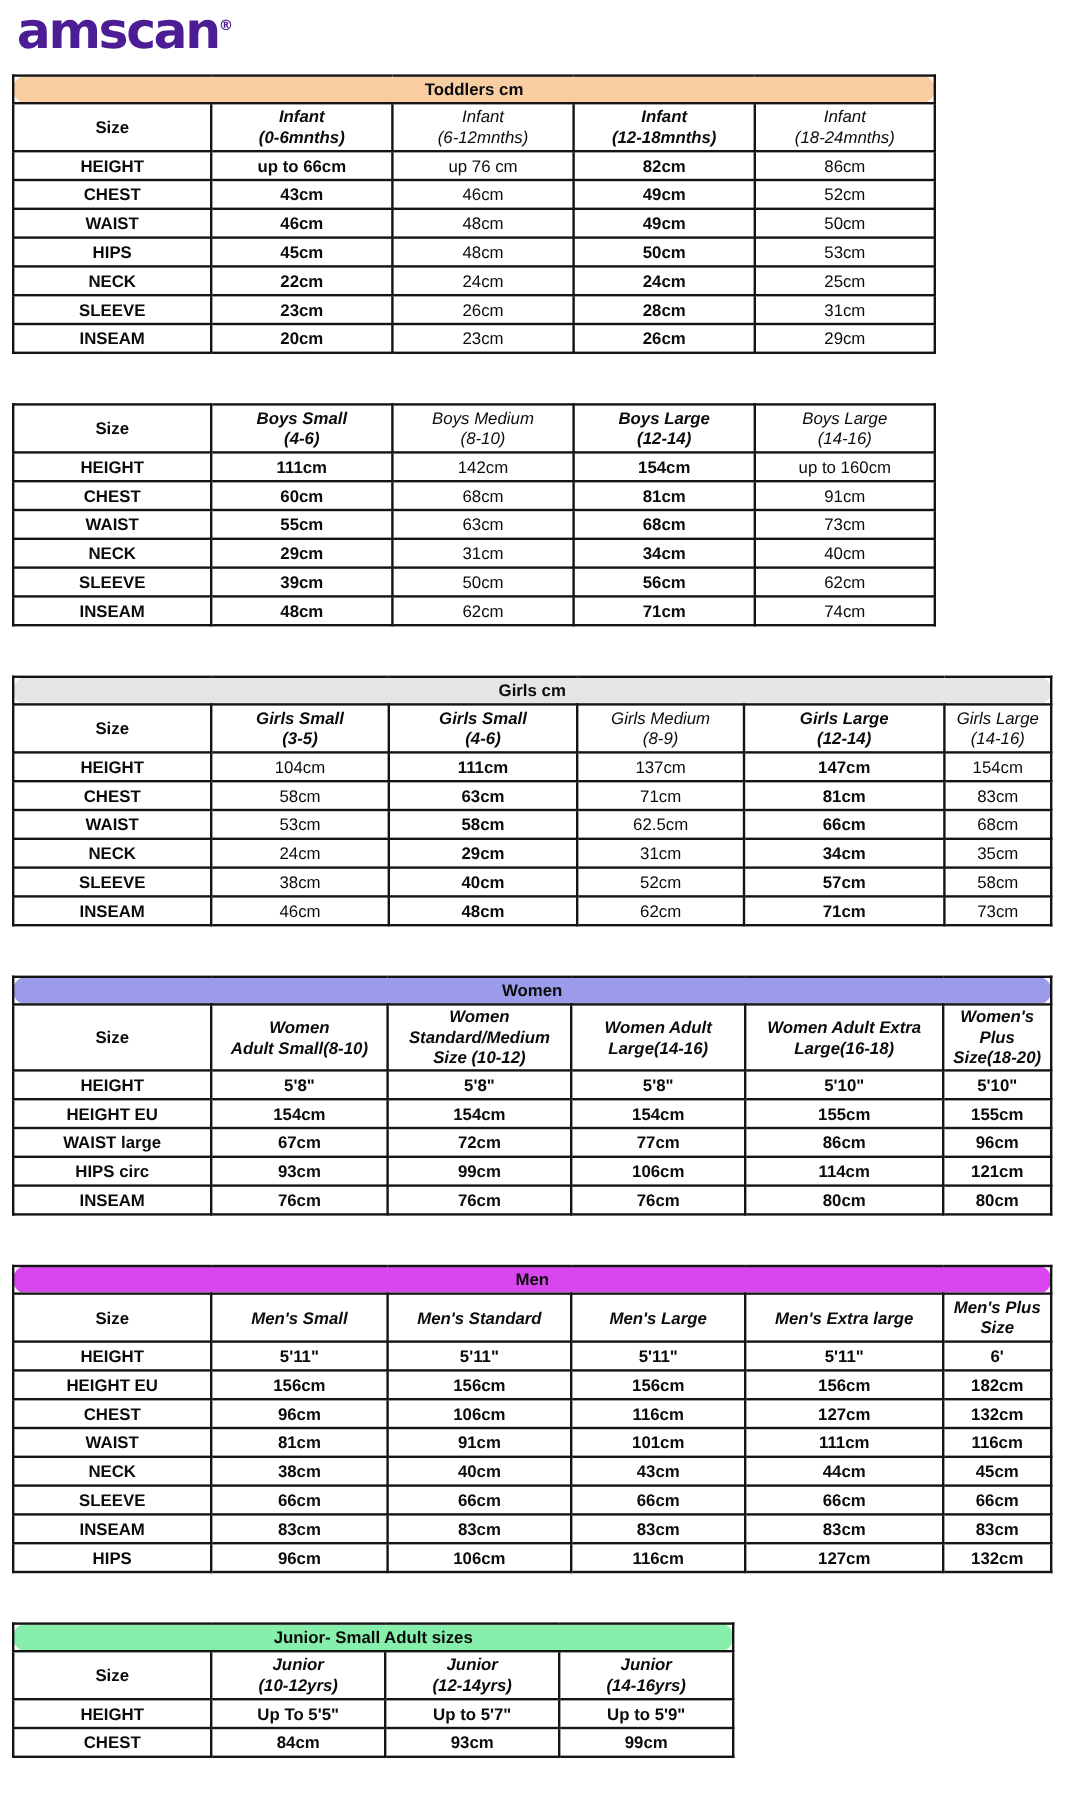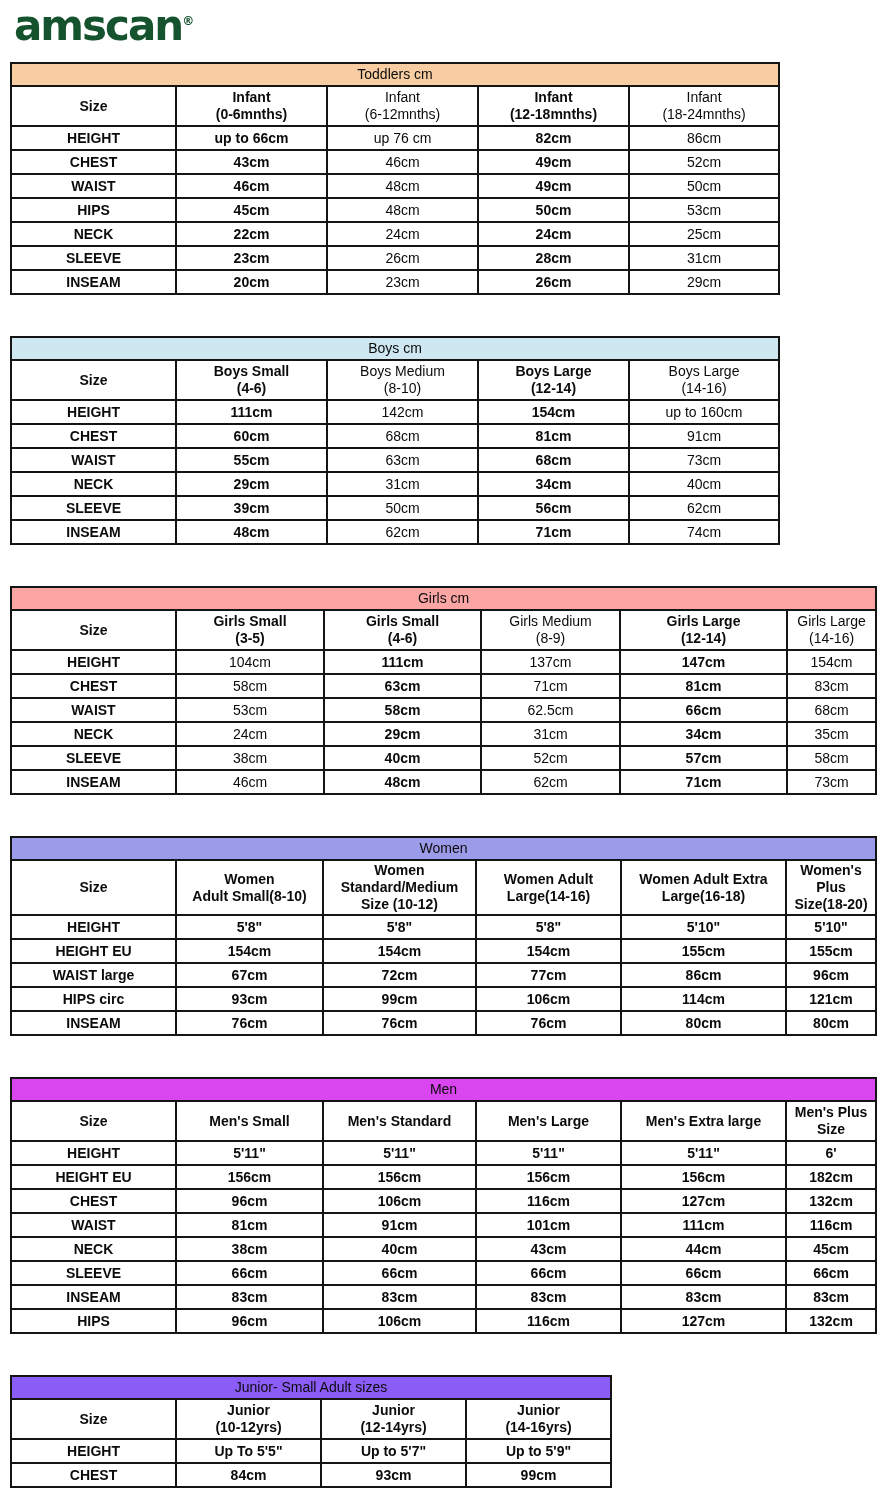--- a/index.html
+++ b/index.html
@@ -23,45 +23,46 @@
   table.chart td{
     border:2px solid #141414;
     font-size:14px;
     padding:1px 3px;
     text-align:center;
     white-space:pre-line;
     line-height:1.22;
     overflow:hidden;
   }
   td.title{
-    font-weight:normal;
+    font-weight:bold;
     font-size:15px;
     height:19px;
     line-height:19px;
+    border-radius:11px;
   }
   td.sizecell{
     font-weight:bold;
     text-align:left;
     font-size:15px;
   }
-  td.colhead{height:36px;font-size:14.5px;}
+  td.colhead{height:36px;font-size:14.5px;font-style:italic;}
   td.colhead.b{font-weight:bold;}
   td.rowlabel{
     font-weight:bold;
     text-align:left;
     height:20px;
     font-size:14.5px;
   }
   td.val{height:20px;}
   td.val.b{font-weight:bold;}
 </style>
 </head>
 <body>
 
-<div class="logo" style="color: #14532d;"><span>amscan</span><sup>®</sup></div>
+<div class="logo" style="color: #4c1d95;"><span>amscan</span><sup>®</sup></div>
 
 <div id="tables-root">
     <table class="chart" style="width: 768px;">
       <colgroup>
         <col style="width: 165px;">
         <col style="width: 151px;">
         <col style="width: 151px;">
         <col style="width: 151px;">
         <col style="width: 150px;">
       </colgroup>
@@ -134,23 +135,20 @@
     <table class="chart" style="width: 768px;">
       <colgroup>
         <col style="width: 165px;">
         <col style="width: 151px;">
         <col style="width: 151px;">
         <col style="width: 151px;">
         <col style="width: 150px;">
       </colgroup>
       <tbody>
         <tr>
-          <td colspan="5" class="title" style="background: rgb(206, 231, 240);">Boys cm</td>
-        </tr>
-        <tr>
           <td class="sizecell">Size</td>
           <td class="colhead b">Boys Small
 (4-6)</td>
           <td class="colhead">Boys Medium
 (8-10)</td>
           <td class="colhead b">Boys Large
 (12-14)</td>
           <td class="colhead">Boys Large
 (14-16)</td>
         </tr>
@@ -202,21 +200,21 @@
       <colgroup>
         <col style="width: 165px;">
         <col style="width: 148px;">
         <col style="width: 157px;">
         <col style="width: 139px;">
         <col style="width: 167px;">
         <col style="width: 89px;">
       </colgroup>
       <tbody>
         <tr>
-          <td colspan="6" class="title" style="background: #fca5a5;">Girls cm</td>
+          <td colspan="6" class="title" style="background: #e5e5e5;">Girls cm</td>
         </tr>
         <tr>
           <td class="sizecell">Size</td>
           <td class="colhead b">Girls Small
 (3-5)</td>
           <td class="colhead b">Girls Small
 (4-6)</td>
           <td class="colhead">Girls Medium
 (8-9)</td>
           <td class="colhead b">Girls Large
@@ -434,21 +432,21 @@
     </table>
     <table class="chart" style="width: 600px;">
       <colgroup>
         <col style="width: 165px;">
         <col style="width: 145px;">
         <col style="width: 145px;">
         <col style="width: 145px;">
       </colgroup>
       <tbody>
         <tr>
-          <td colspan="4" class="title" style="background: #8b5cf6;">Junior- Small Adult sizes</td>
+          <td colspan="4" class="title" style="background: #86efac;">Junior- Small Adult sizes</td>
         </tr>
         <tr>
           <td class="sizecell">Size</td>
           <td class="colhead b">Junior
 (10-12yrs)</td>
           <td class="colhead b">Junior
 (12-14yrs)</td>
           <td class="colhead b">Junior
 (14-16yrs)</td>
         </tr>

